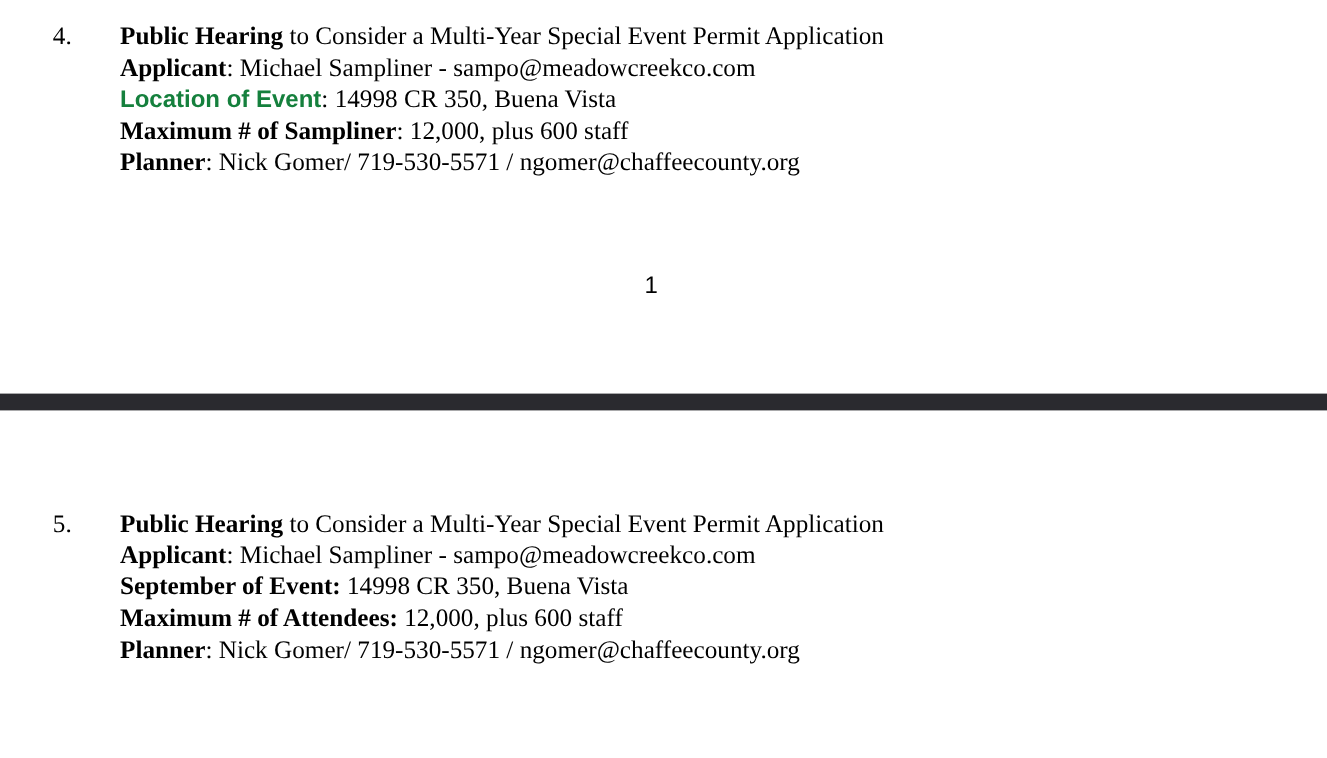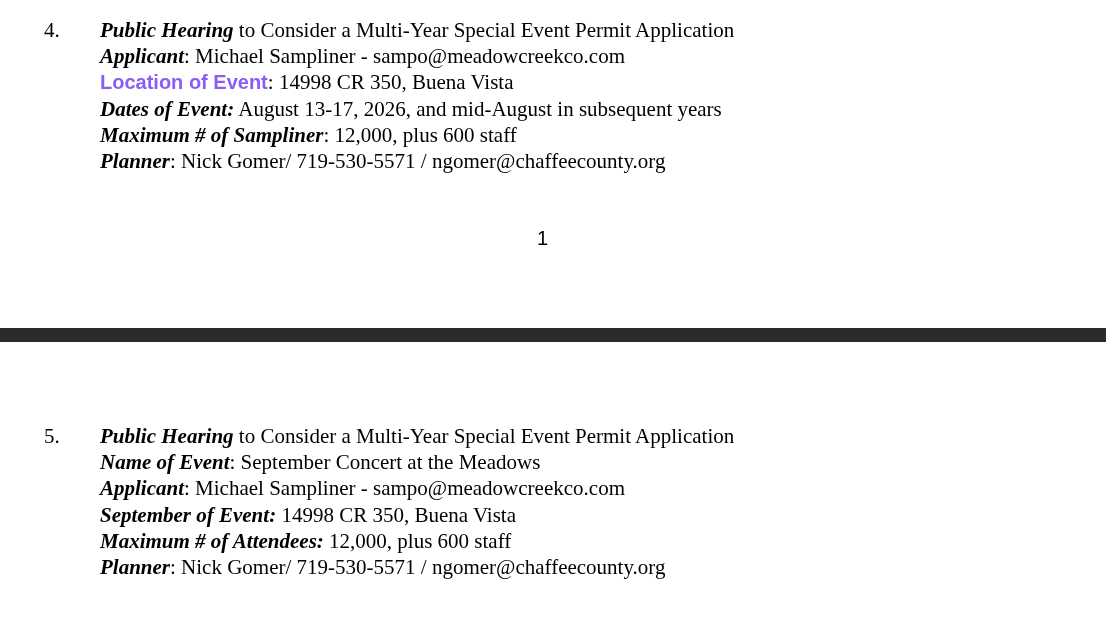--- a/index.html
+++ b/index.html
@@ -34,21 +34,20 @@
       font-size: 21px;
       line-height: 26.2px;
       white-space: nowrap;
     }
     .line {
       display: block;
       height: 26.2px;
     }
     .lbl {
       font-weight: bold;
-      font-style: italic;
     }
     .lbl-sans-gray {
       font-family: "Liberation Sans", "DejaVu Sans", sans-serif;
       font-weight: bold;
       color: #474747;
       font-size: 20px;
     }
     .page-number {
       position: absolute;
       left: 537px;
@@ -68,34 +67,32 @@
     }
   </style>
 </head>
 <body style="color: rgb(0, 0, 0); background: rgb(255, 255, 255);">
 
 <div class="item" style="top:17px;">
   <span class="item-number">4.</span>
   <div class="item-body">
     <span class="line"><span class="lbl">Public Hearing</span><span> to Consider a Multi-Year Special Event Permit Application</span></span>
     <span class="line"><span class="lbl">Applicant</span><span>:</span><span> Michael Sampliner - sampo@meadowcreekco.com</span></span>
-    <span class="line"><span class="lbl-sans-gray" style="color: #8b5cf6; margin-top: 11px;">Location of Event</span><span>:</span><span> 14998 CR 350, Buena Vista</span></span>
-    <span class="line"><span class="lbl">Dates of Event:</span><span></span><span> August 13-17, 2026, and mid-August in subsequent years</span></span>
+    <span class="line"><span class="lbl-sans-gray" style="color: #15803d; margin-top: 11px;">Location of Event</span><span>:</span><span> 14998 CR 350, Buena Vista</span></span>
     <span class="line"><span class="lbl">Maximum # of Sampliner</span><span>:</span><span> 12,000, plus 600 staff</span></span>
     <span class="line"><span class="lbl">Planner</span><span>:</span><span> Nick Gomer/ 719-530-5571 / ngomer@chaffeecounty.org</span></span>
   </div>
 </div>
 
 <span class="page-number">1</span>
 
 <div class="page-separator" style="background: rgb(42, 42, 47);"></div>
 
 <div class="item" style="top:423px;">
   <span class="item-number">5.</span>
   <div class="item-body">
     <span class="line"><span class="lbl">Public Hearing</span><span> to Consider a Multi-Year Special Event Permit Application</span></span>
-    <span class="line"><span class="lbl">Name of Event</span><span>:</span><span> September Concert at the Meadows</span></span>
     <span class="line"><span class="lbl">Applicant</span><span>:</span><span> Michael Sampliner - sampo@meadowcreekco.com</span></span>
     <span class="line"><span class="lbl">September of Event:</span><span></span><span> 14998 CR 350, Buena Vista</span></span>
     <span class="line"><span class="lbl">Maximum # of Attendees:</span><span></span><span> 12,000, plus 600 staff</span></span>
     <span class="line"><span class="lbl">Planner</span><span>:</span><span> Nick Gomer/ 719-530-5571 / ngomer@chaffeecounty.org</span></span>
   </div>
 </div>
 
 </body></html>

